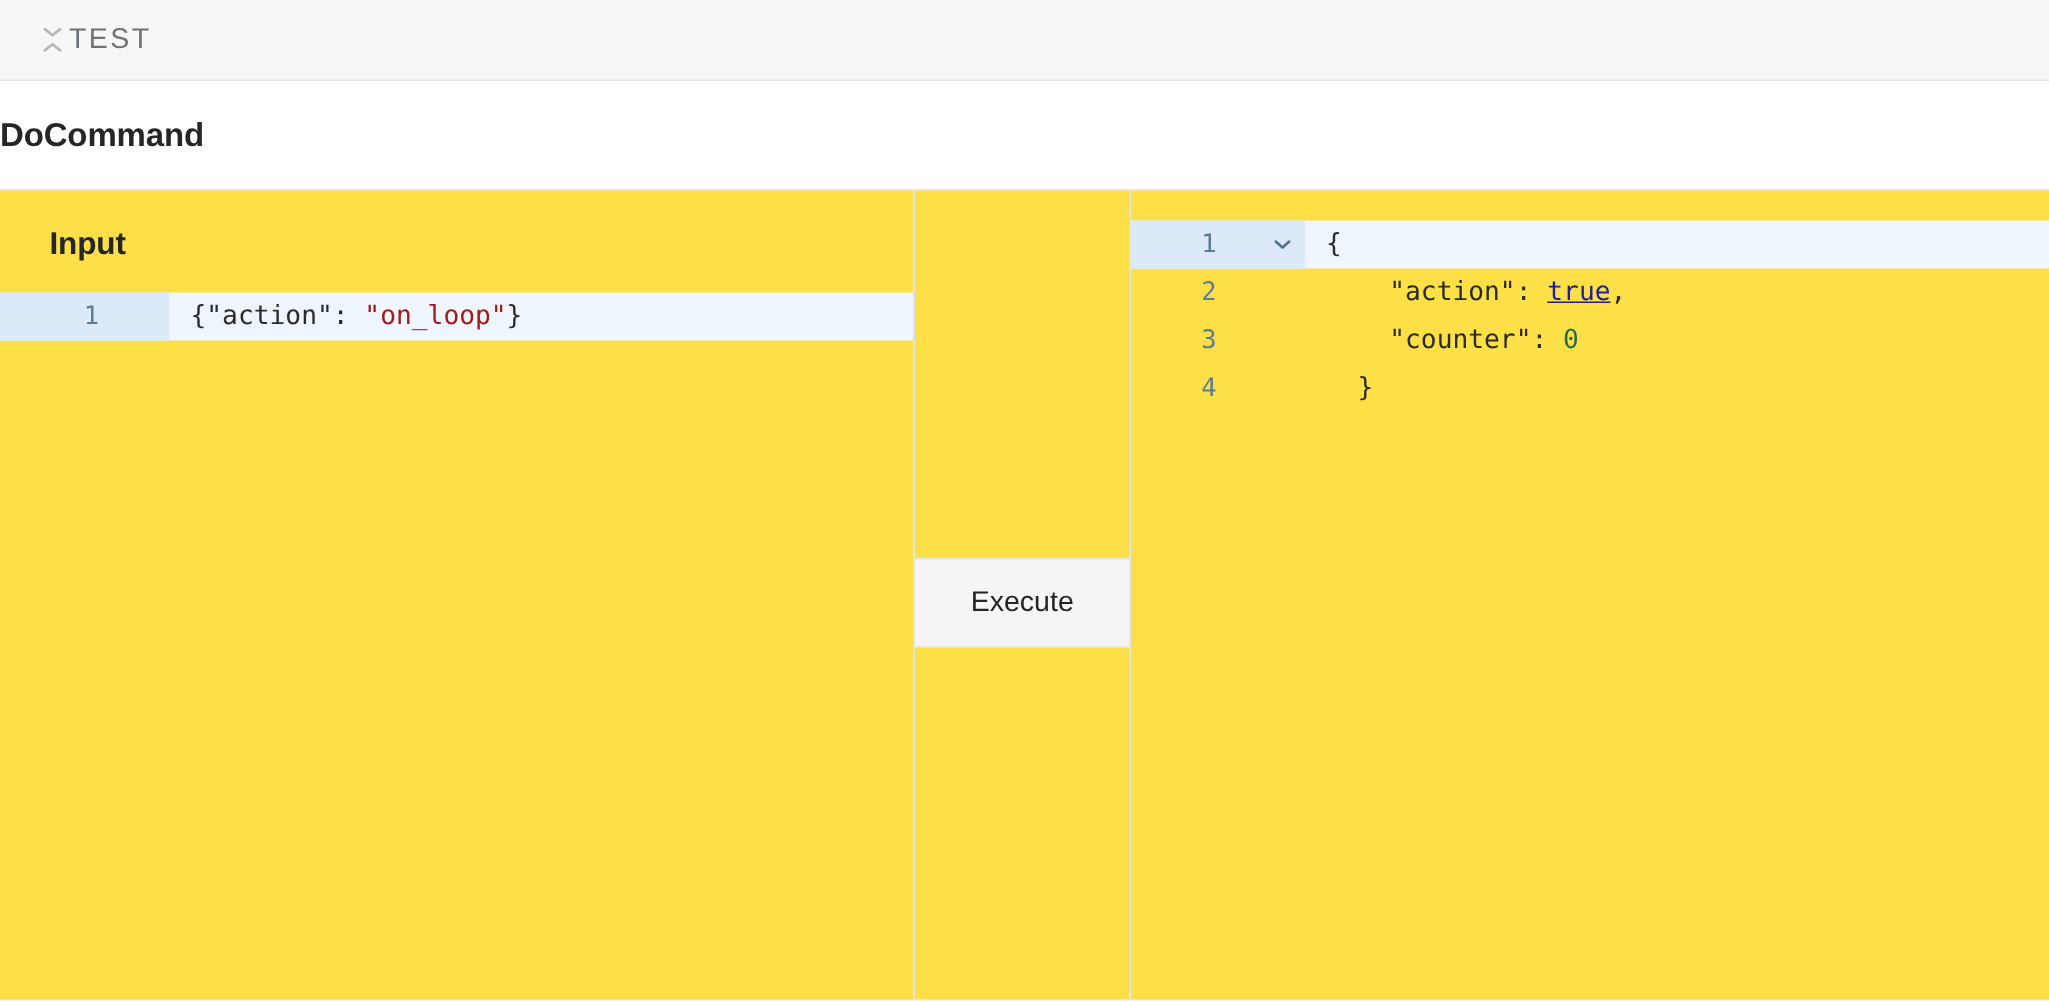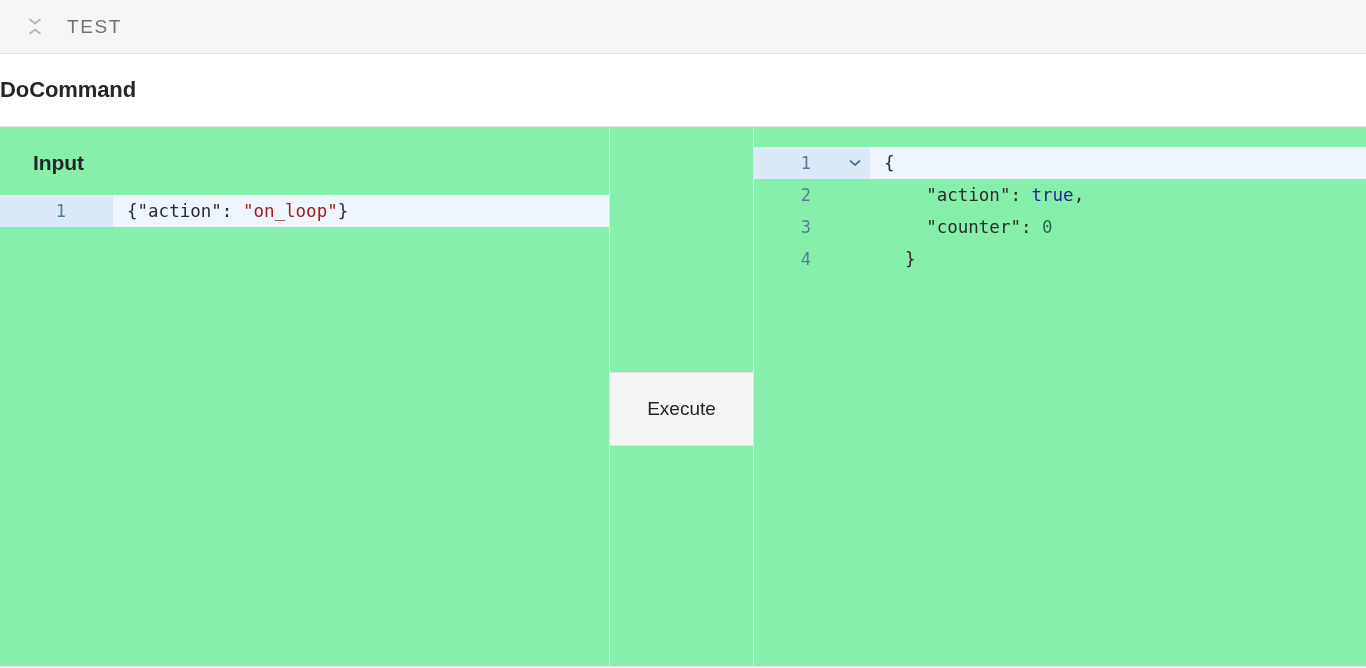--- a/index.html
+++ b/index.html
@@ -32,21 +32,20 @@
     display: flex;
     flex-direction: column;
     align-items: center;
     justify-content: center;
     gap: 3px;
     cursor: pointer;
     flex: 0 0 auto;
   }
   .collapse-icon svg { display: block; }
   .topbar-title {
-    margin-left: 21px;
     font-size: 19px;
     letter-spacing: 1.6px;
     color: #6d7277;
     font-weight: 400;
   }
 
   
   .cmdbar {
     height: 73px;
     box-sizing: border-box;
@@ -64,21 +63,21 @@
 
   
   .body-row {
     display: flex;
     height: 540px;
     box-sizing: border-box;
     border-bottom: 1px solid #e4e4e8;
   }
   .panel {
     position: relative;
-    background: #86efac;
+    background: #fde047;
     height: 100%;
     box-sizing: border-box;
   }
   .panel-input  { width: 609px; }
   .panel-center {
     width: 145px;
     border-left: 1px solid #e4e4e8;
     border-right: 1px solid #e4e4e8;
     display: flex;
     align-items: flex-start;
@@ -148,28 +147,28 @@
 
   .code-text {
     flex: 1 1 auto;
     display: flex;
     align-items: center;
     color: #2b2b2b;
   }
   .tok-punct  { color: #2b2b2b; }
   .tok-key    { color: #2b2b2b; }
   .tok-string { color: #a01b1b; }
-  .tok-bool   { color: #1f1f96; }
+  .tok-bool   { color: #1f1f96; text-decoration: underline; }
   .tok-num    { color: #2a6b4f; }
 
   
   .execute-button {
     margin-top: 245px;
     width: 145px;
-    height: 74px;
+    height: 60px;
     box-sizing: border-box;
     background: #f5f5f5;
     border: 1px solid #e2e2e4;
     border-left: none;
     border-right: none;
     display: flex;
     align-items: center;
     justify-content: center;
     font-family: "Liberation Sans", sans-serif;
     font-size: 19px;

